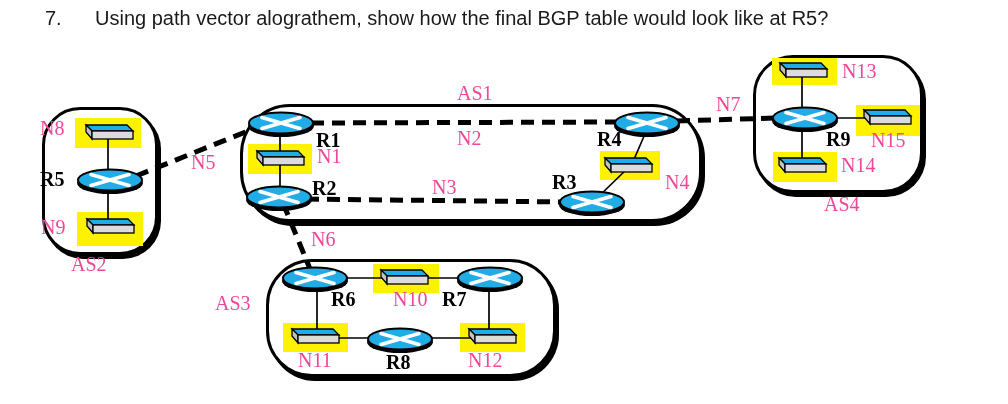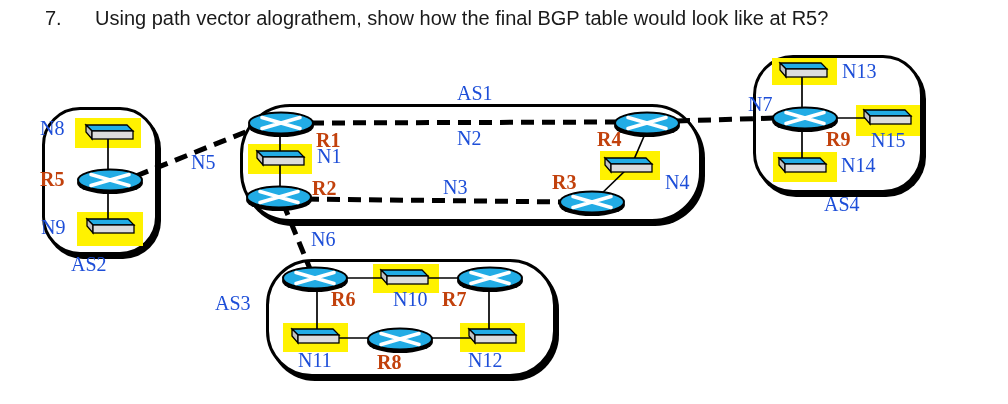--- a/index.html
+++ b/index.html
@@ -15,22 +15,22 @@
   .asbox{position:absolute;box-sizing:border-box;background:#fff;
          border:3px solid #000;box-shadow:3px 4px 0 #000;z-index:1;}
   #as1-box{left:240px;top:104px;width:462px;height:118px;border-radius:50px;}
   #as2-box{left:42px;top:107px;width:116px;height:148px;border-radius:38px;}
   #as3-box{left:266px;top:259px;width:290px;height:118px;border-radius:46px;}
   #as4-box{left:753px;top:55px;width:170px;height:138px;border-radius:40px;}
 
   svg.layer{position:absolute;left:0;top:0;z-index:5;}
 
   .lbl{position:absolute;font-size:20px;line-height:1.05;z-index:10;
-       white-space:nowrap;color:#1d4ed8;}
-  .rlbl{font-weight:bold;color:#c2410c;}
+       white-space:nowrap;color:#ec4899;}
+  .rlbl{font-weight:bold;color:#000000;}
 </style>
 </head>
 <body>
 
 <span class="title-num">7.</span>
 <span class="title-text">Using path vector alograthem, show how the final BGP table would look like at R5?</span>
 
 <div id="as1-box" class="asbox"></div>
 <div id="as2-box" class="asbox"></div>
 <div id="as3-box" class="asbox"></div>
@@ -116,30 +116,30 @@
 <span class="lbl" style="left:215px;top:293px">AS3</span>
 <span class="lbl" style="left:824px;top:194px">AS4</span>
 
 <span class="lbl rlbl" style="left:316px;top:130px">R1</span>
 <span class="lbl rlbl" style="left:312px;top:178px">R2</span>
 <span class="lbl rlbl" style="left:552px;top:172px">R3</span>
 <span class="lbl rlbl" style="left:597px;top:129px">R4</span>
 <span class="lbl rlbl" style="left:40px;top:169px">R5</span>
 <span class="lbl rlbl" style="left:331px;top:289px">R6</span>
 <span class="lbl rlbl" style="left:442px;top:289px">R7</span>
-<span class="lbl rlbl" style="left:377px;top:352px">R8</span>
+<span class="lbl rlbl" style="left:386px;top:352px">R8</span>
 <span class="lbl rlbl" style="left:826px;top:129px">R9</span>
 
 <span class="lbl" style="left:317px;top:146px">N1</span>
 <span class="lbl" style="left:457px;top:128px">N2</span>
-<span class="lbl" style="left:443px;top:177px">N3</span>
+<span class="lbl" style="left:432px;top:177px">N3</span>
 <span class="lbl" style="left:665px;top:172px">N4</span>
 <span class="lbl" style="left:191px;top:152px">N5</span>
 <span class="lbl" style="left:311px;top:229px">N6</span>
-<span class="lbl" style="left:748px;top:94px">N7</span>
+<span class="lbl" style="left:716px;top:94px">N7</span>
 <span class="lbl" style="left:40px;top:118px">N8</span>
 <span class="lbl" style="left:41px;top:217px">N9</span>
 <span class="lbl" style="left:393px;top:289px">N10</span>
 <span class="lbl" style="left:298px;top:350px">N11</span>
 <span class="lbl" style="left:468px;top:350px">N12</span>
 <span class="lbl" style="left:842px;top:61px">N13</span>
 <span class="lbl" style="left:841px;top:155px">N14</span>
 <span class="lbl" style="left:871px;top:130px">N15</span>
 
 </body></html>

